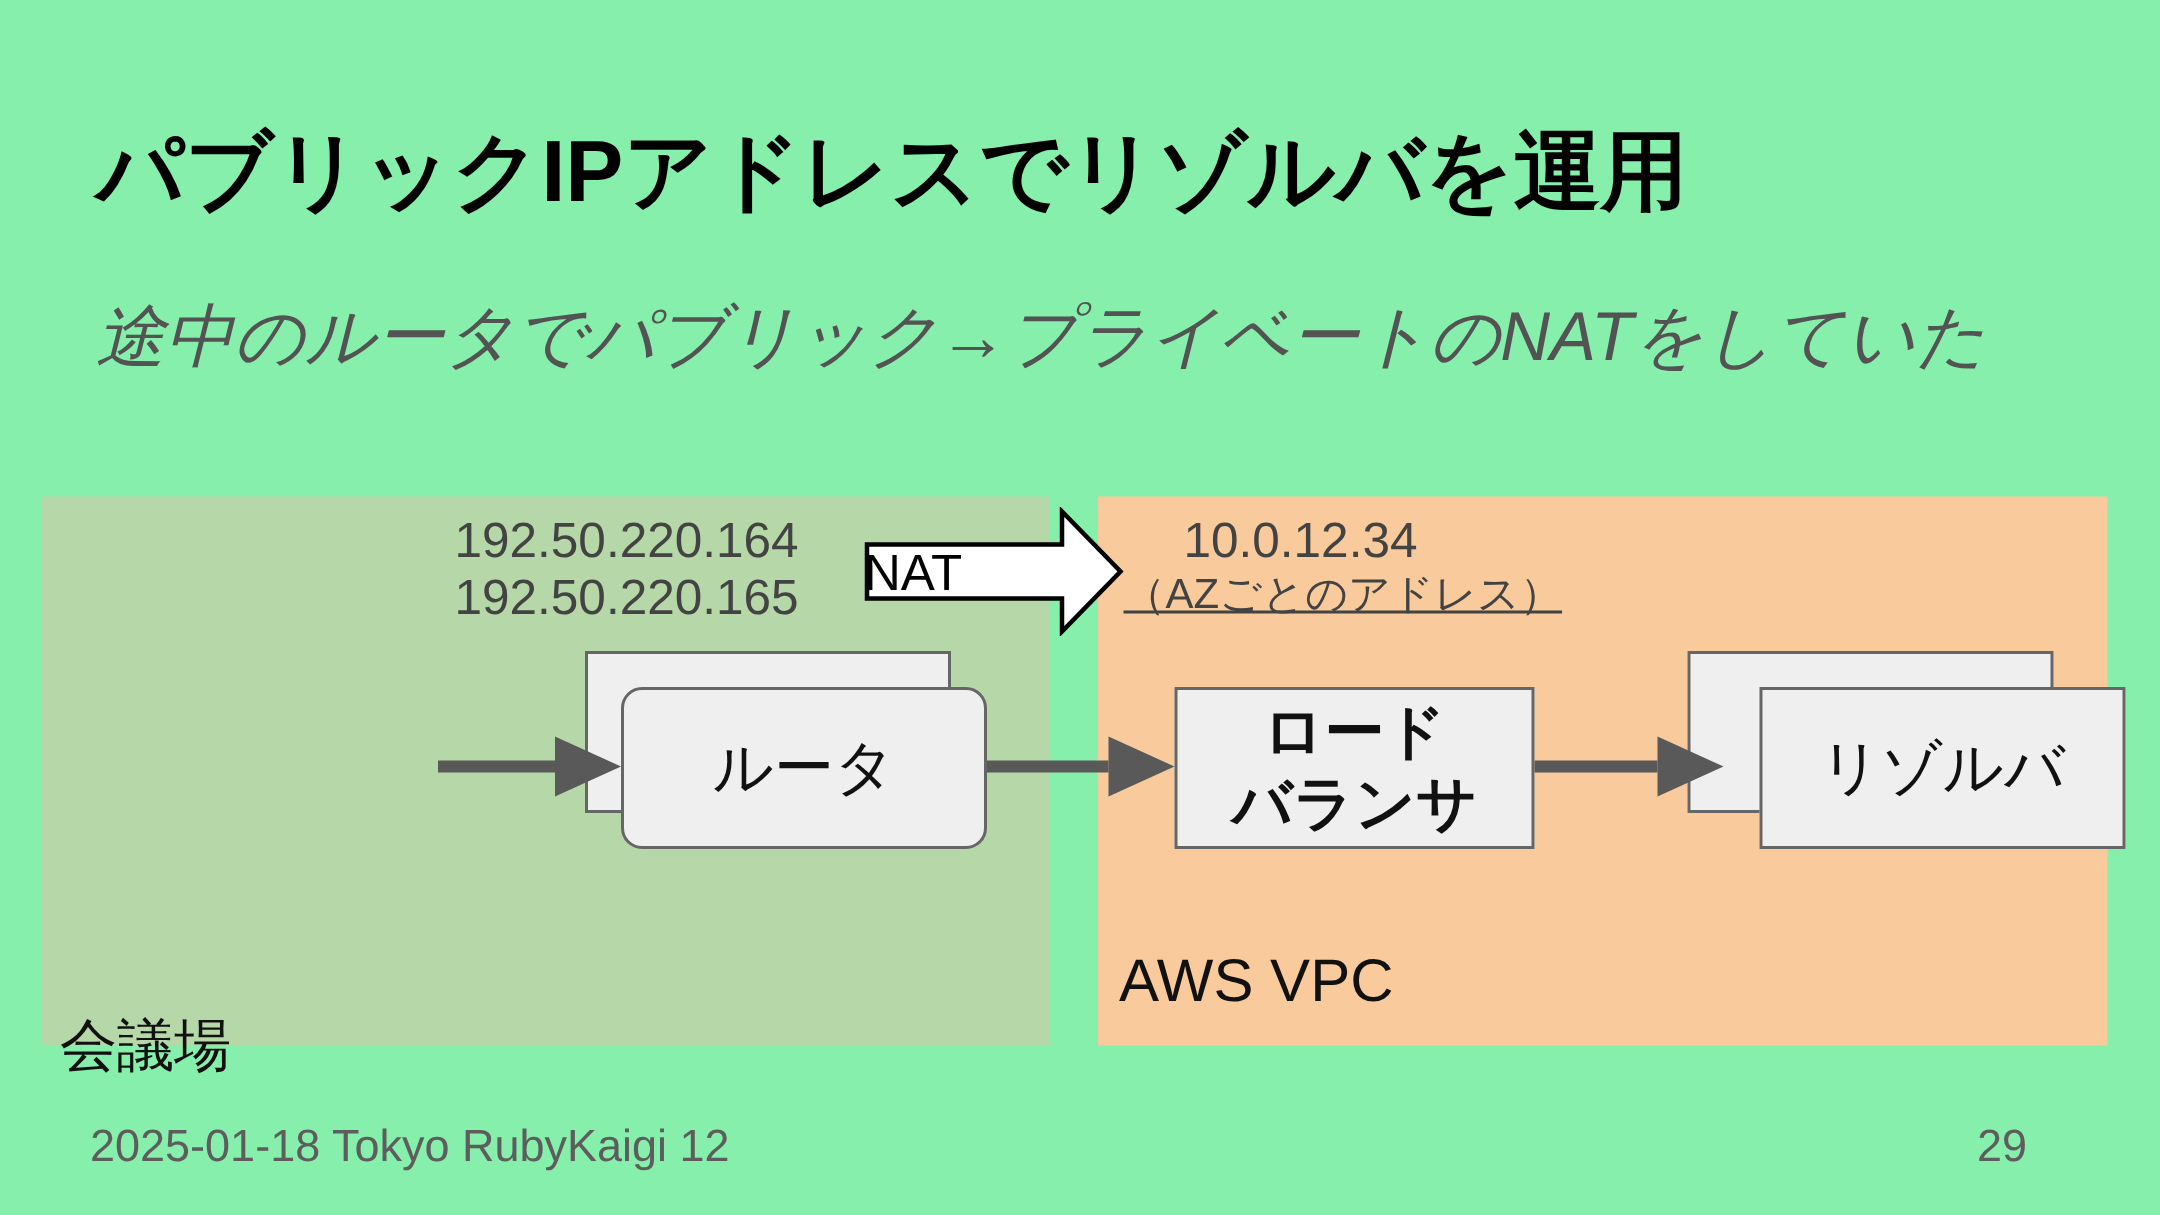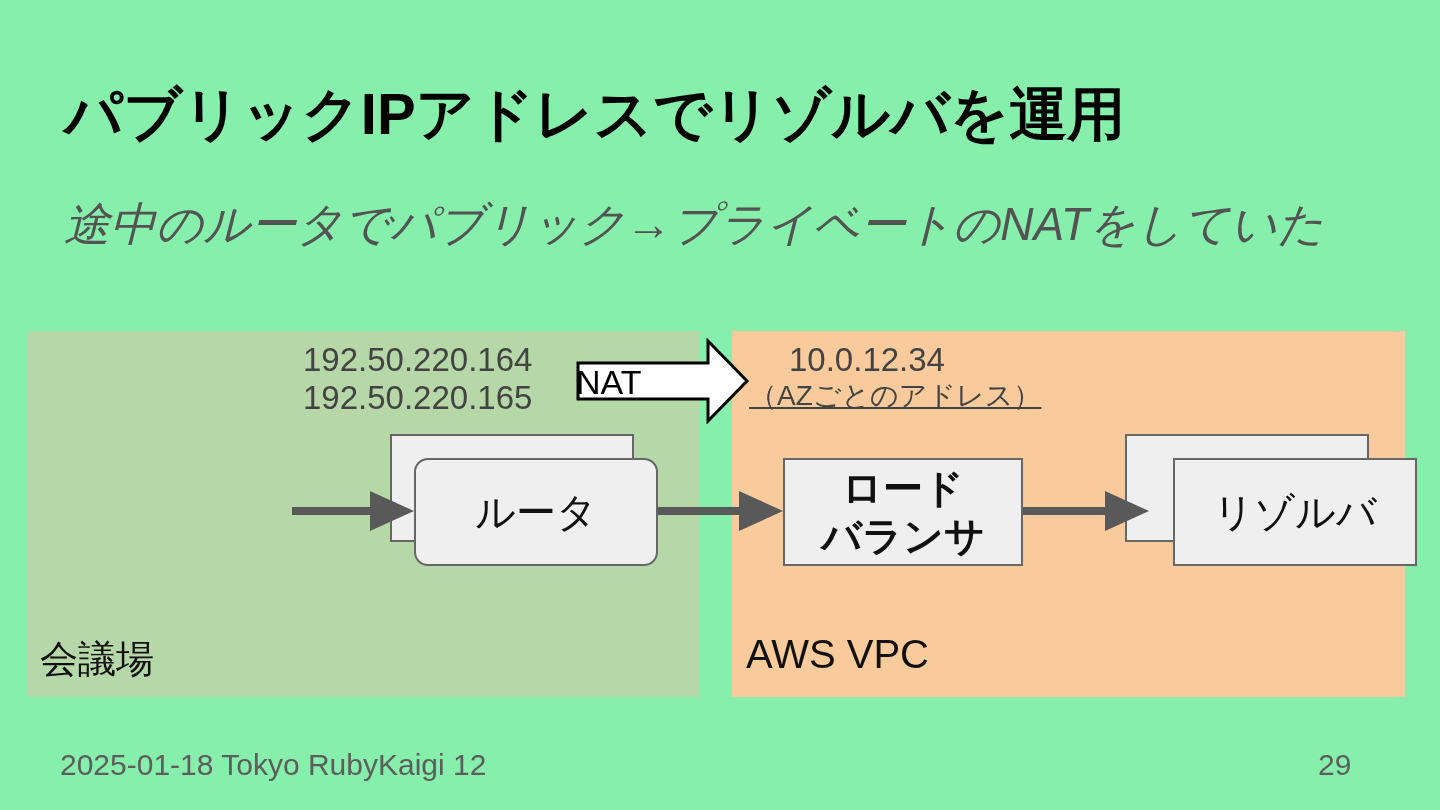--- a/index.html
+++ b/index.html
@@ -16,21 +16,21 @@
   .subtitle {
     position:absolute; left:64px; top:194px; width:1360px;
     font-size:46px; font-weight:normal; color:#535353; white-space:nowrap;font-style:italic;
   }
   .region { position:absolute; top:331px; height:366px; }
   .region-venue { left:28px; width:672px; background:#b6d7a8; }
   .region-aws  { left:732px; width:673px; background:#f9cb9c; }
   .region-label {
     position:absolute; font-size:38px; color:#111; white-space:nowrap;
   }
-  .venue-label { left:40px; top:634px;font-family:Liberation Mono, monospace; }
+  .venue-label { left:40px; top:672px;font-family:Liberation Mono, monospace; }
   .aws-label   { left:746px; top:632px; font-size:40px;text-align:right; }
 
   .ip-block {
     position:absolute; font-size:33px; line-height:38px; color:#434343;
     white-space:nowrap;
   }
   .venue-ips { left:303px; top:341px; }
   .aws-ips   { left:733px; top:341px; }
   .aws-ips .ip-line { padding-left:56px; }
   .az-note { font-size:28px; line-height:34px; padding-left:16px;text-decoration:underline; }

